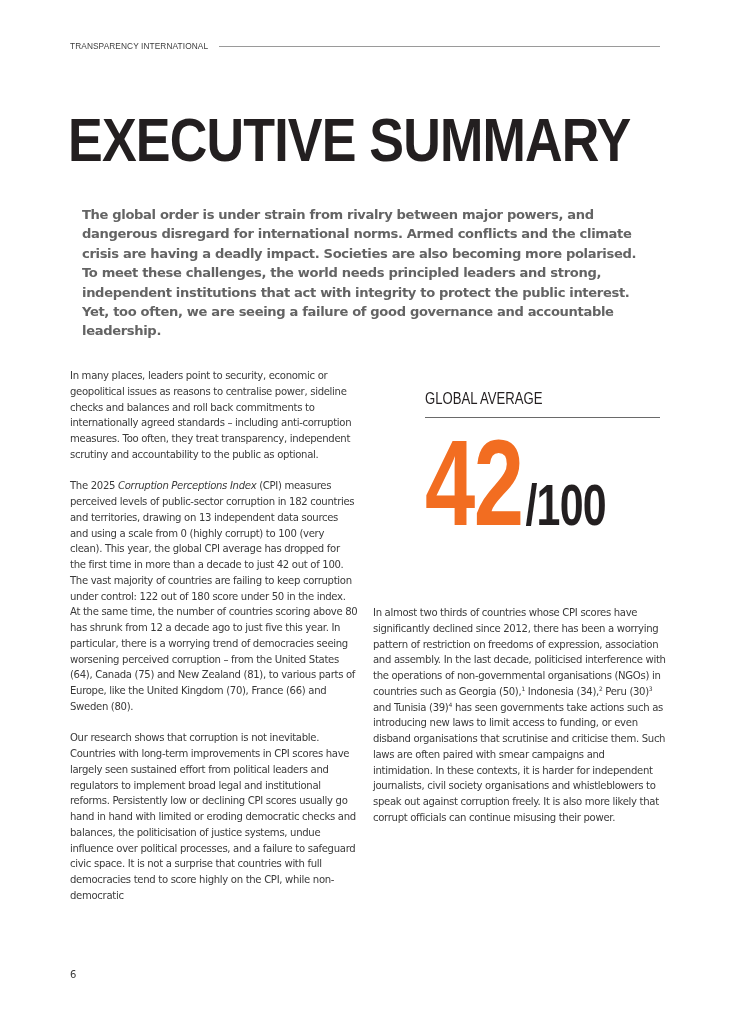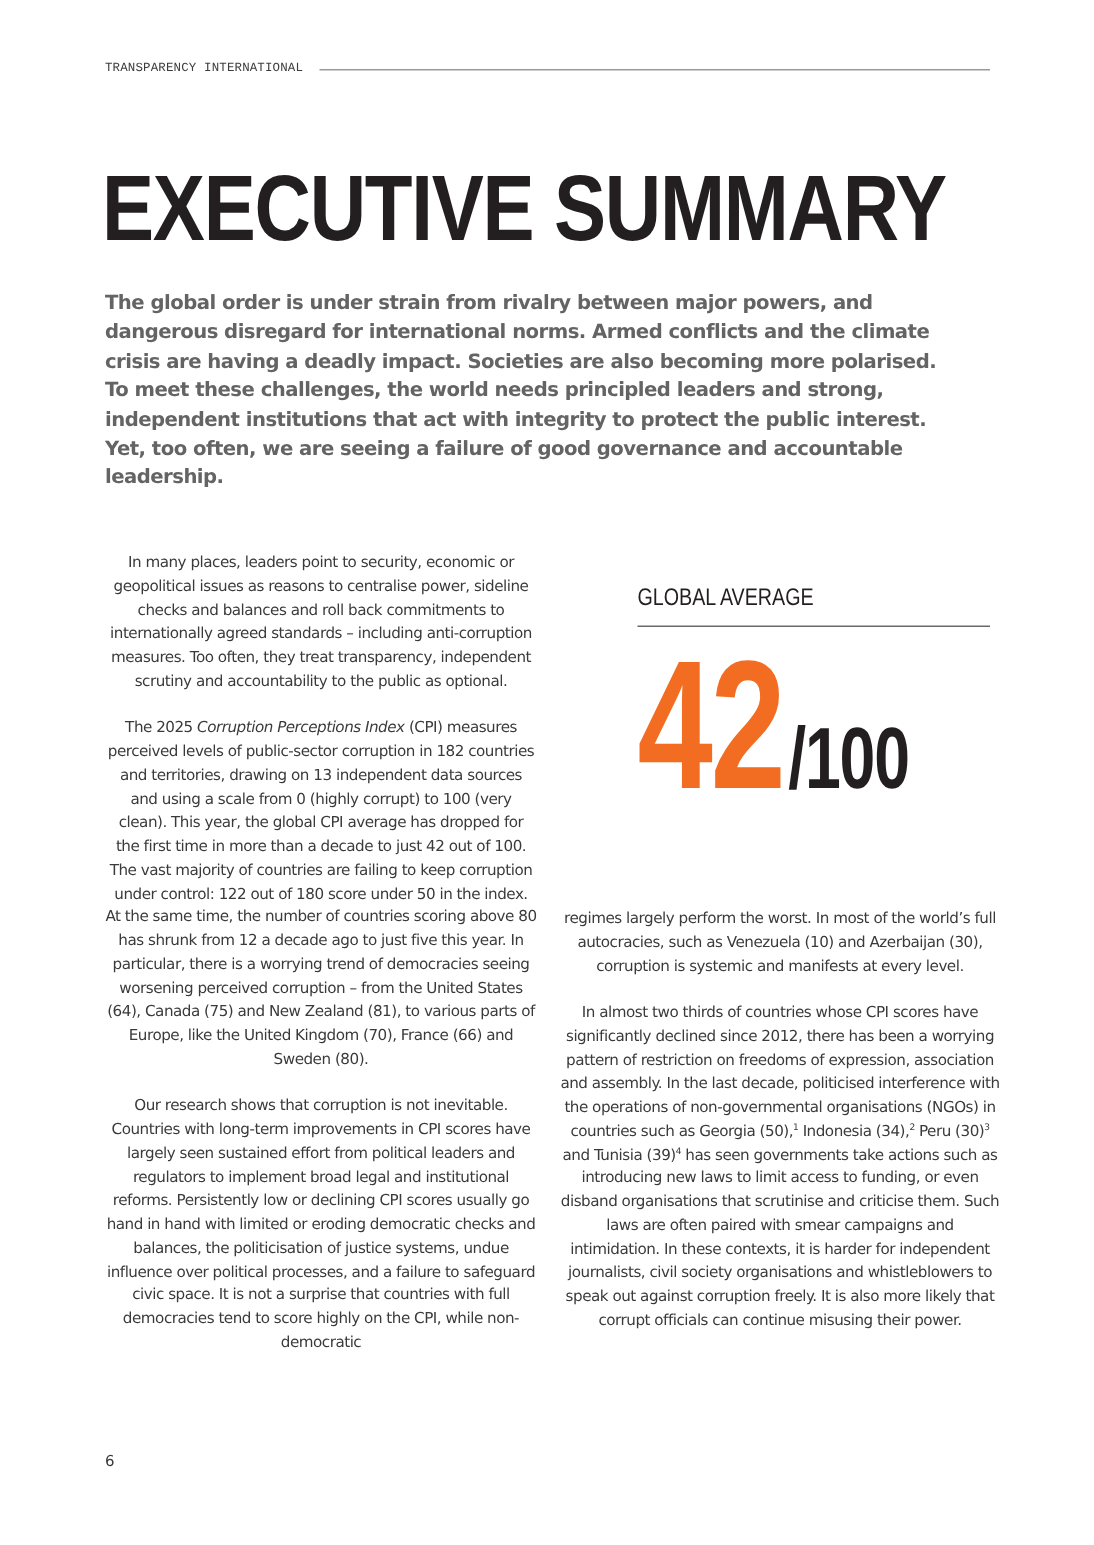--- a/index.html
+++ b/index.html
@@ -17,21 +17,21 @@
     }
     .running-header {
       position: absolute;
       left: 70px;
       top: 41px;
       width: 590px;
       display: flex;
       align-items: center;
     }
     .running-header .org {
-      font-family: Liberation Mono, monospace;
+      font-family: Liberation Sans, sans-serif;
       font-size: 8.3px;
       letter-spacing: 0.1px;
       color: #3c3c3c;
       white-space: nowrap;
     }
     .running-header .rule {
       flex: 1;
       height: 1px;
       background: #9a9a9a;
       margin-left: 11px;
@@ -50,39 +50,38 @@
       letter-spacing: -1px;
       transform: scaleX(0.84);
       transform-origin: left top;
       white-space: nowrap;
     }
     .lead {
       position: absolute;
       left: 70px;
       top: 193px;
       width: 560px;
-      margin: 0;
+      margin: 12px;
       font-family: "DejaVu Sans", sans-serif;
       font-weight: 700;
       font-size: 13.1px;
       line-height: 19.4px;
       color: #646464;
       letter-spacing: -0.35px;
     }
     .col {
       position: absolute;
       font-family: "DejaVu Sans", sans-serif;
       font-size: 10.1px;
       line-height: 15.75px;
       color: #3a3a3a;
       letter-spacing: -0.32px;
     }
     .col p {
       margin: 0 0 15.75px 0;
-      text-align: center;
     }
     .col p:last-child {
       margin-bottom: 0;
     }
     .col-left {
       left: 70px;
       top: 368px;
       width: 288px;
     }
     .col-right {
@@ -172,17 +171,16 @@
 
 <div class="stat-box">
   <div class="stat-label">GLOBAL AVERAGE</div>
   <div class="stat-rule"></div>
   <div class="stat-value">
     <span class="stat-number" style="color: rgb(242, 109, 33);">42</span><span class="stat-denominator">/100</span>
   </div>
 </div>
 
 <div class="col col-right">
-  <p>regimes largely perform the worst. In most of the world’s full autocracies, such as Venezuela (10) and Azerbaijan (30), corruption is systemic and manifests at every level.</p>
   <p><span>In almost two thirds of countries whose CPI scores have significantly declined since 2012, there has been a worrying pattern of restriction on freedoms of expression, association and assembly. In the last decade, politicised interference with the operations of non-governmental organisations (NGOs) in countries such as Georgia (50),</span><sup>1</sup><span> Indonesia (34),</span><sup>2</sup><span> Peru (30)</span><sup>3</sup><span> and Tunisia (39)</span><sup>4</sup><span> has seen governments take actions such as introducing new laws to limit access to funding, or even disband organisations that scrutinise and criticise them. Such laws are often paired with smear campaigns and intimidation. In these contexts, it is harder for independent journalists, civil society organisations and whistleblowers to speak out against corruption freely. It is also more likely that corrupt officials can continue misusing their power.</span></p>
 </div>
 
 <div class="page-number">6</div>
 
 </body></html>

